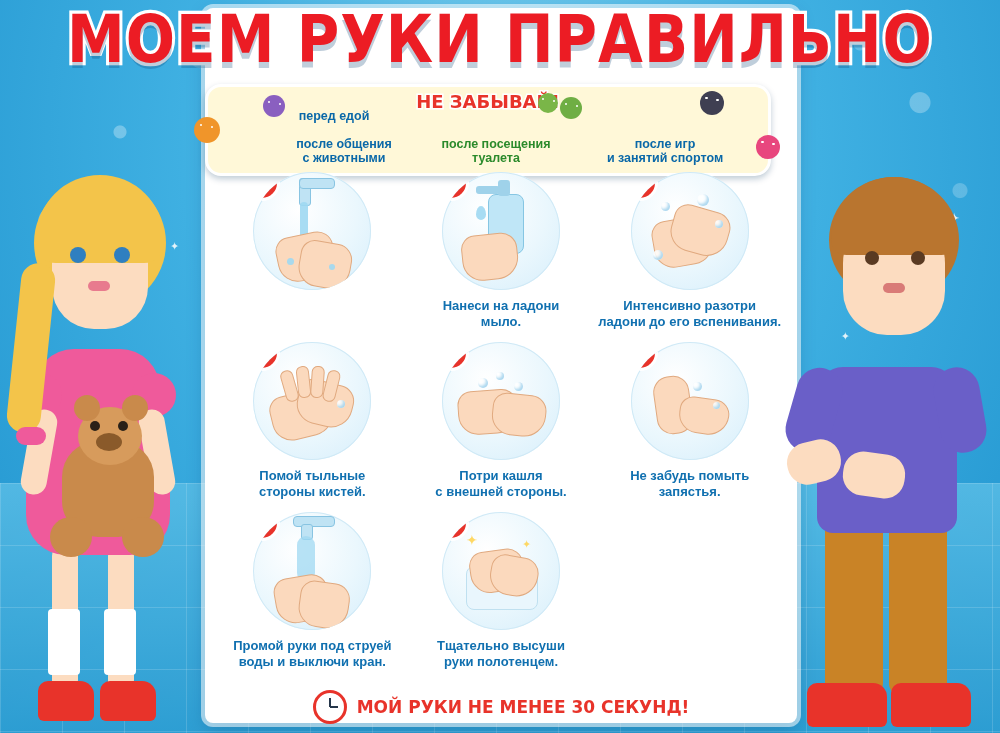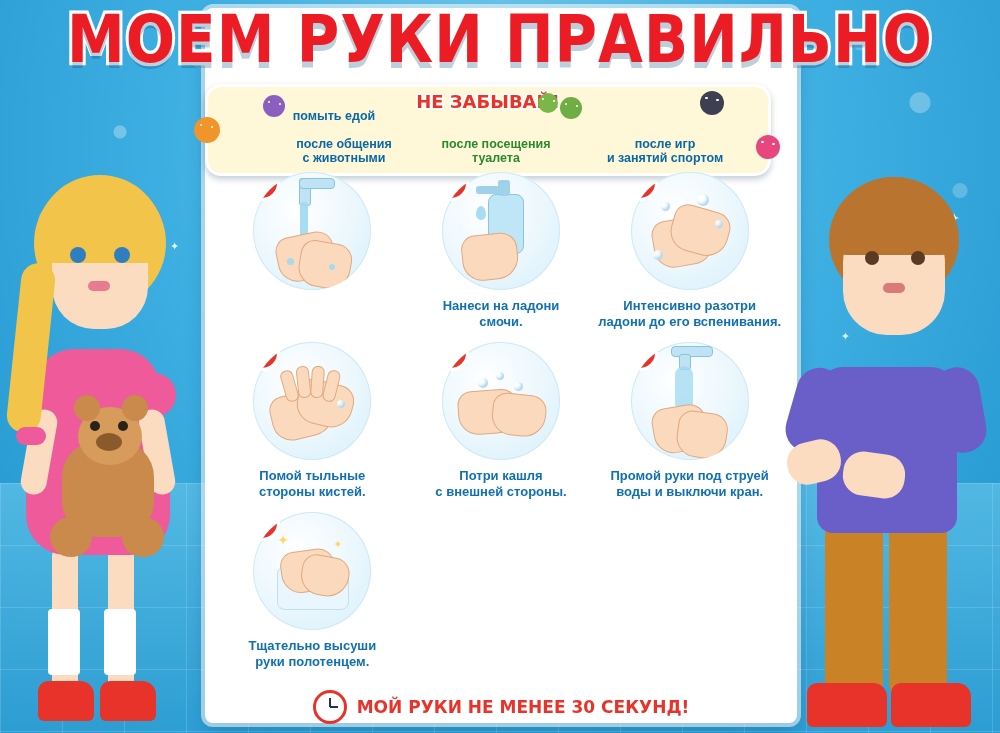--- a/index.html
+++ b/index.html
@@ -153,21 +153,21 @@
   <div id="banner">
     <div class="ne">НЕ ЗАБЫВАЙ!</div>
 
     <span class="germ" style="width:26px;height:26px;left:-14px;top:30px;background:#f0952a;"></span>
     <span class="germ" style="width:22px;height:22px;left:55px;top:8px;background:#8a5fc0;"></span>
     <span class="germ" style="width:20px;height:20px;left:330px;top:6px;background:#7ab648;"></span>
     <span class="germ" style="width:22px;height:22px;left:352px;top:10px;background:#6fae44;"></span>
     <span class="germ" style="width:24px;height:24px;right:44px;top:4px;background:#3f3f52;"></span>
     <span class="germ" style="width:24px;height:24px;right:-12px;top:48px;background:#e8467e;"></span>
 
-    <div class="chip blue" style="left:66px;top:22px;width:120px;">помыть едой</div>
+    <div class="chip blue" style="left:66px;top:22px;width:120px;">перед едой</div>
     <div class="chip green" style="left:218px;top:50px;width:140px;">после посещения
 туалета</div>
     <div class="chip blue" style="left:66px;top:50px;width:140px;">после общения
 с животными</div>
     <div class="chip blue" style="right:28px;top:50px;width:150px;">после игр
 и занятий спортом</div>
   </div>
 
   <div id="grid">
 
@@ -187,21 +187,21 @@
     <div class="cell">
       <div class="circle">
         <div class="num">2</div>
         <div style="position:absolute;left:46px;top:22px;width:34px;height:58px;border-radius:8px;background:#bfe6f7;border:1px solid #86c6e3;"></div>
         <div style="position:absolute;left:56px;top:8px;width:12px;height:16px;background:#9fd2ea;border-radius:3px;"></div>
         <div style="position:absolute;left:34px;top:14px;width:24px;height:8px;background:#9fd2ea;border-radius:3px;"></div>
         <div class="water" style="left:34px;top:34px;width:10px;height:14px;border-radius:50% 50% 50% 50%/60% 60% 40% 40%;"></div>
         <div class="hand palm" style="left:20px;top:62px;width:54px;transform:rotate(-6deg);"></div>
       </div>
       <div class="cap">Нанеси на ладони
-смочи.</div>
+мыло.</div>
     </div>
 
     <div class="cell">
       <div class="circle">
         <div class="num">3</div>
         <div class="hand palm" style="left:22px;top:46px;width:58px;height:46px;transform:rotate(-10deg);"></div>
         <div class="hand palm" style="left:40px;top:36px;width:56px;height:44px;transform:rotate(16deg);"></div>
         <div class="bubble" style="left:30px;top:30px;width:9px;height:9px;"></div>
         <div class="bubble" style="left:66px;top:22px;width:12px;height:12px;"></div>
         <div class="bubble" style="left:84px;top:48px;width:8px;height:8px;"></div>
@@ -233,20 +233,31 @@
         <div class="hand palm" style="left:50px;top:52px;width:52px;height:40px;transform:rotate(6deg);"></div>
         <div class="bubble" style="left:36px;top:36px;width:10px;height:10px;"></div>
         <div class="bubble" style="left:54px;top:30px;width:8px;height:8px;"></div>
         <div class="bubble" style="left:72px;top:40px;width:9px;height:9px;"></div>
       </div>
       <div class="cap">Потри кашля
 с внешней стороны.</div>
     </div>
 
 
+    <div class="cell">
+      <div class="circle">
+        <div class="num">7</div>
+        <div class="hand palm" style="left:24px;top:34px;width:34px;height:56px;border-radius:16px;transform:rotate(-8deg);"></div>
+        <div class="hand palm" style="left:48px;top:56px;width:48px;height:34px;transform:rotate(8deg);"></div>
+        <div class="bubble" style="left:62px;top:40px;width:9px;height:9px;"></div>
+        <div class="bubble" style="left:82px;top:60px;width:7px;height:7px;"></div>
+      </div>
+      <div class="cap">Не забудь помыть
+запястья.</div>
+    </div>
 
     <div class="cell">
       <div class="circle">
         <div class="num">8</div>
         <div class="tap" style="left:40px;top:4px;width:40px;height:9px;border-radius:4px;"></div>
         <div class="tap" style="left:48px;top:12px;width:10px;height:14px;border-radius:3px;"></div>
         <div class="water" style="left:44px;top:24px;width:18px;height:46px;border-radius:9px;opacity:.75;"></div>
         <div class="hand palm" style="left:22px;top:64px;width:52px;transform:rotate(-10deg);"></div>
         <div class="hand palm" style="left:46px;top:70px;width:48px;transform:rotate(8deg);"></div>
       </div>

